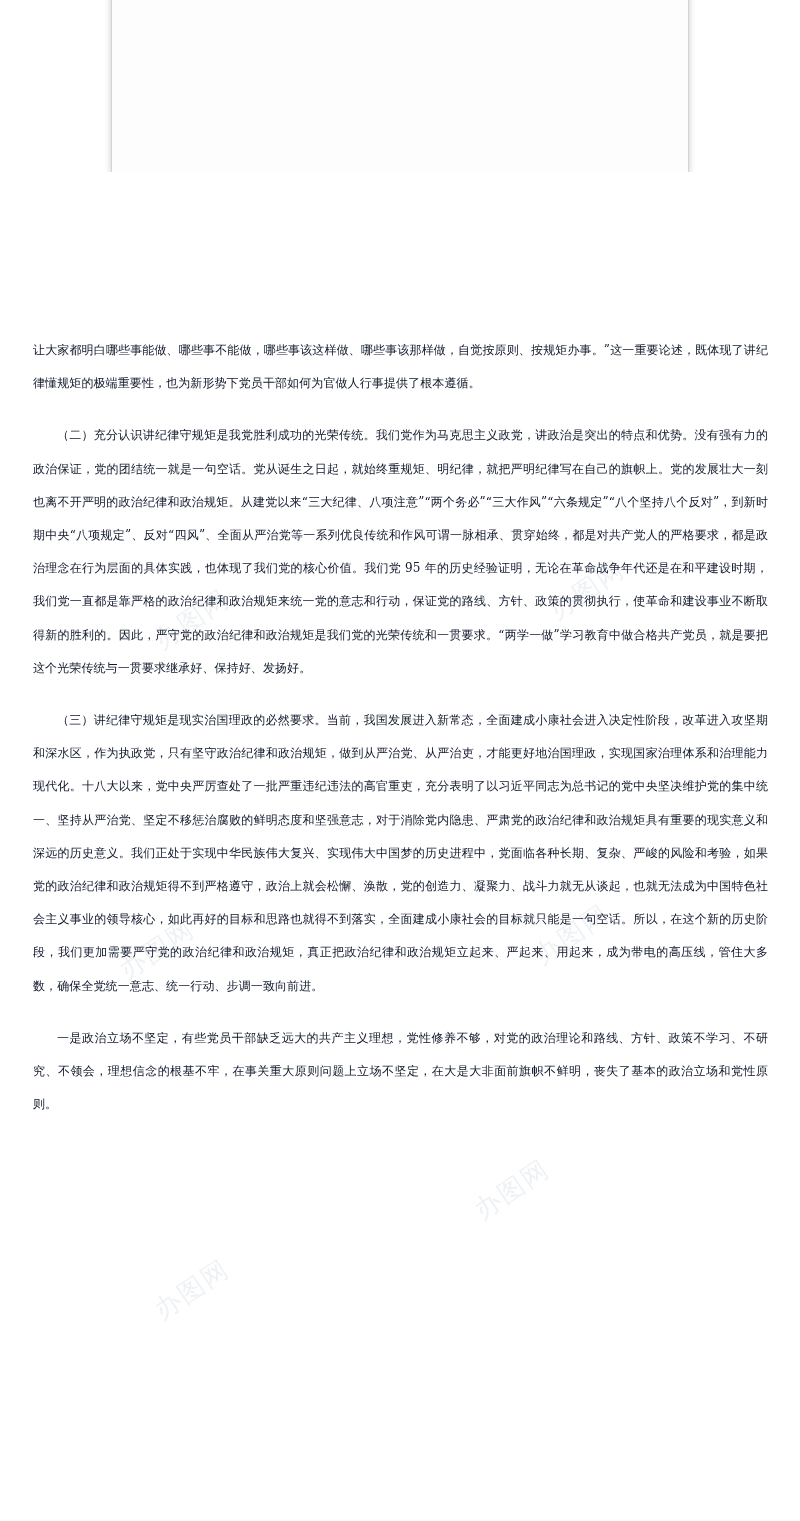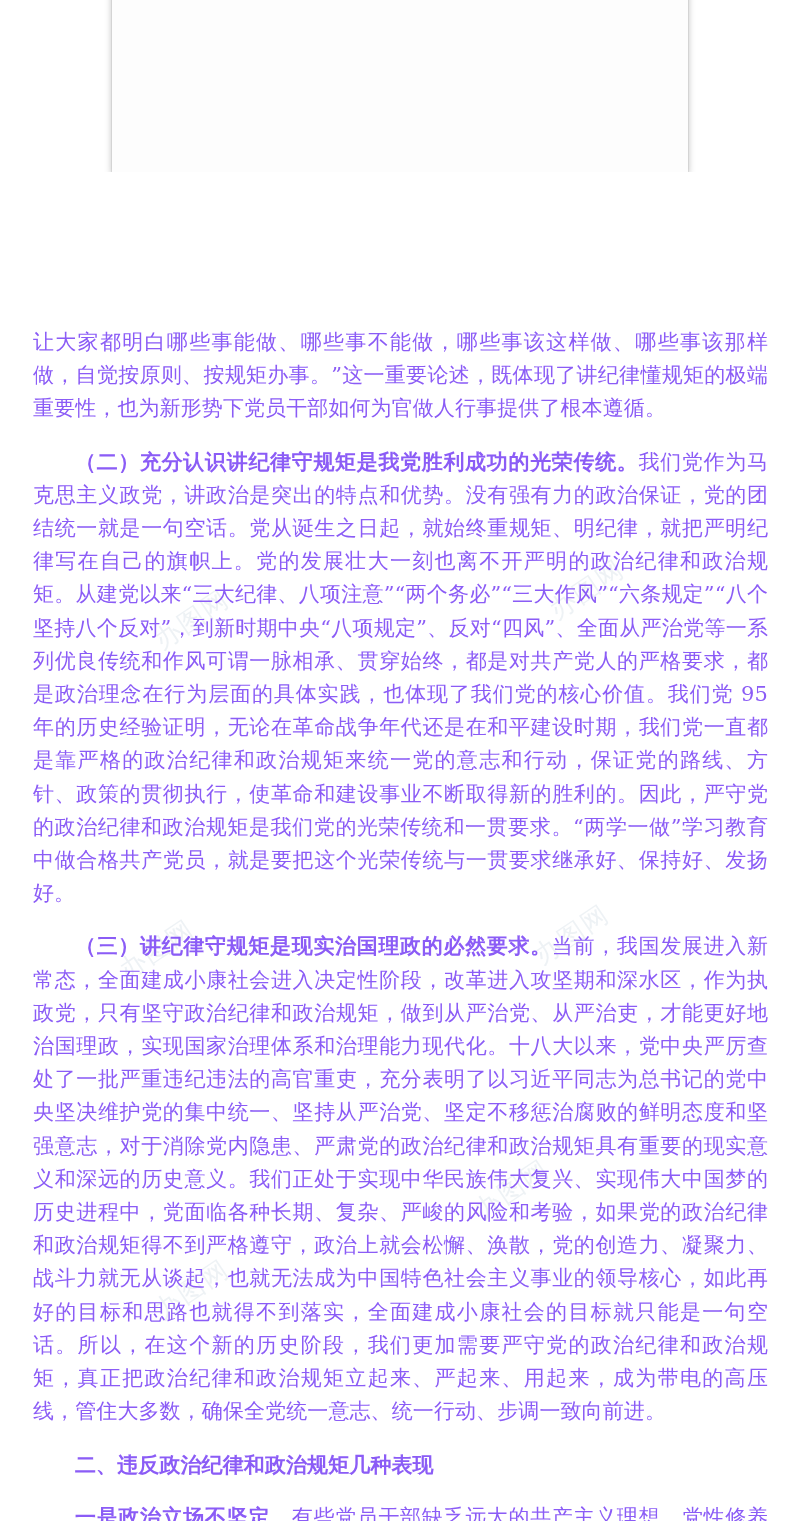--- a/index.html
+++ b/index.html
@@ -42,36 +42,36 @@
     background: #ffffff;
     overflow: hidden;
   }
   .doc-body {
     position: absolute;
     left: 33px;
     top: 154px;
     width: 735px;
   }
   .doc-body p {
-    margin: 0 0 0 0;
-    font-size: 21px;
+    margin: 8px 0 0 0;
+    font-size: 12px;
     line-height: 33.2px;
     text-align: justify;
     text-align-last: left;
     letter-spacing: 0.1px;
-    color: #8b5cf6;
+    color: #0f172a;
   }
   .doc-body p.indent {
     text-indent: 2em;
   }
   .doc-body p.gap {
     margin-top: 19px;
   }
   .doc-body p .lead {
-    font-weight: bold;
+    font-weight: normal;
   }
   .doc-body p.heading {
     font-weight: bold;
     text-indent: 2em;
     margin-top: 19px;
     text-align: left;
     text-align-last: left;
   }
 
   
@@ -106,17 +106,16 @@
   <span class="wm wm-b">办图网</span>
   <span class="wm wm-c">办图网</span>
   <span class="wm wm-d">办图网</span>
   <span class="wm wm-e">办图网</span>
   <span class="wm wm-f">办图网</span>
 
   <div class="doc-body" id="doc-body">
       <p class=""><span>让大家都明白哪些事能做、哪些事不能做，哪些事该这样做、哪些事该那样做，自觉按原则、按规矩办事。”这一重要论述，既体现了讲纪律懂规矩的极端重要性，也为新形势下党员干部如何为官做人行事提供了根本遵循。</span></p>
       <p class="indent gap"><span class="lead">（二）充分认识讲纪律守规矩是我党胜利成功的光荣传统。</span><span>我们党作为马克思主义政党，讲政治是突出的特点和优势。没有强有力的政治保证，党的团结统一就是一句空话。党从诞生之日起，就始终重规矩、明纪律，就把严明纪律写在自己的旗帜上。党的发展壮大一刻也离不开严明的政治纪律和政治规矩。从建党以来“三大纪律、八项注意”“两个务必”“三大作风”“六条规定”“八个坚持八个反对”，到新时期中央“八项规定”、反对“四风”、全面从严治党等一系列优良传统和作风可谓一脉相承、贯穿始终，都是对共产党人的严格要求，都是政治理念在行为层面的具体实践，也体现了我们党的核心价值。我们党 95 年的历史经验证明，无论在革命战争年代还是在和平建设时期，我们党一直都是靠严格的政治纪律和政治规矩来统一党的意志和行动，保证党的路线、方针、政策的贯彻执行，使革命和建设事业不断取得新的胜利的。因此，严守党的政治纪律和政治规矩是我们党的光荣传统和一贯要求。“两学一做”学习教育中做合格共产党员，就是要把这个光荣传统与一贯要求继承好、保持好、发扬好。</span></p>
       <p class="indent gap"><span class="lead">（三）讲纪律守规矩是现实治国理政的必然要求。</span><span>当前，我国发展进入新常态，全面建成小康社会进入决定性阶段，改革进入攻坚期和深水区，作为执政党，只有坚守政治纪律和政治规矩，做到从严治党、从严治吏，才能更好地治国理政，实现国家治理体系和治理能力现代化。十八大以来，党中央严厉查处了一批严重违纪违法的高官重吏，充分表明了以习近平同志为总书记的党中央坚决维护党的集中统一、坚持从严治党、坚定不移惩治腐败的鲜明态度和坚强意志，对于消除党内隐患、严肃党的政治纪律和政治规矩具有重要的现实意义和深远的历史意义。我们正处于实现中华民族伟大复兴、实现伟大中国梦的历史进程中，党面临各种长期、复杂、严峻的风险和考验，如果党的政治纪律和政治规矩得不到严格遵守，政治上就会松懈、涣散，党的创造力、凝聚力、战斗力就无从谈起，也就无法成为中国特色社会主义事业的领导核心，如此再好的目标和思路也就得不到落实，全面建成小康社会的目标就只能是一句空话。所以，在这个新的历史阶段，我们更加需要严守党的政治纪律和政治规矩，真正把政治纪律和政治规矩立起来、严起来、用起来，成为带电的高压线，管住大多数，确保全党统一意志、统一行动、步调一致向前进。</span></p>
-      <p class="heading"><span>二、违反政治纪律和政治规矩几种表现</span></p>
       <p class="indent gap"><span class="lead">一是政治立场不坚定，</span><span>有些党员干部缺乏远大的共产主义理想，党性修养不够，对党的政治理论和路线、方针、政策不学习、不研究、不领会，理想信念的根基不牢，在事关重大原则问题上立场不坚定，在大是大非面前旗帜不鲜明，丧失了基本的政治立场和党性原则。</span></p>
     </div>
 
 </div>
 
 </body></html>

